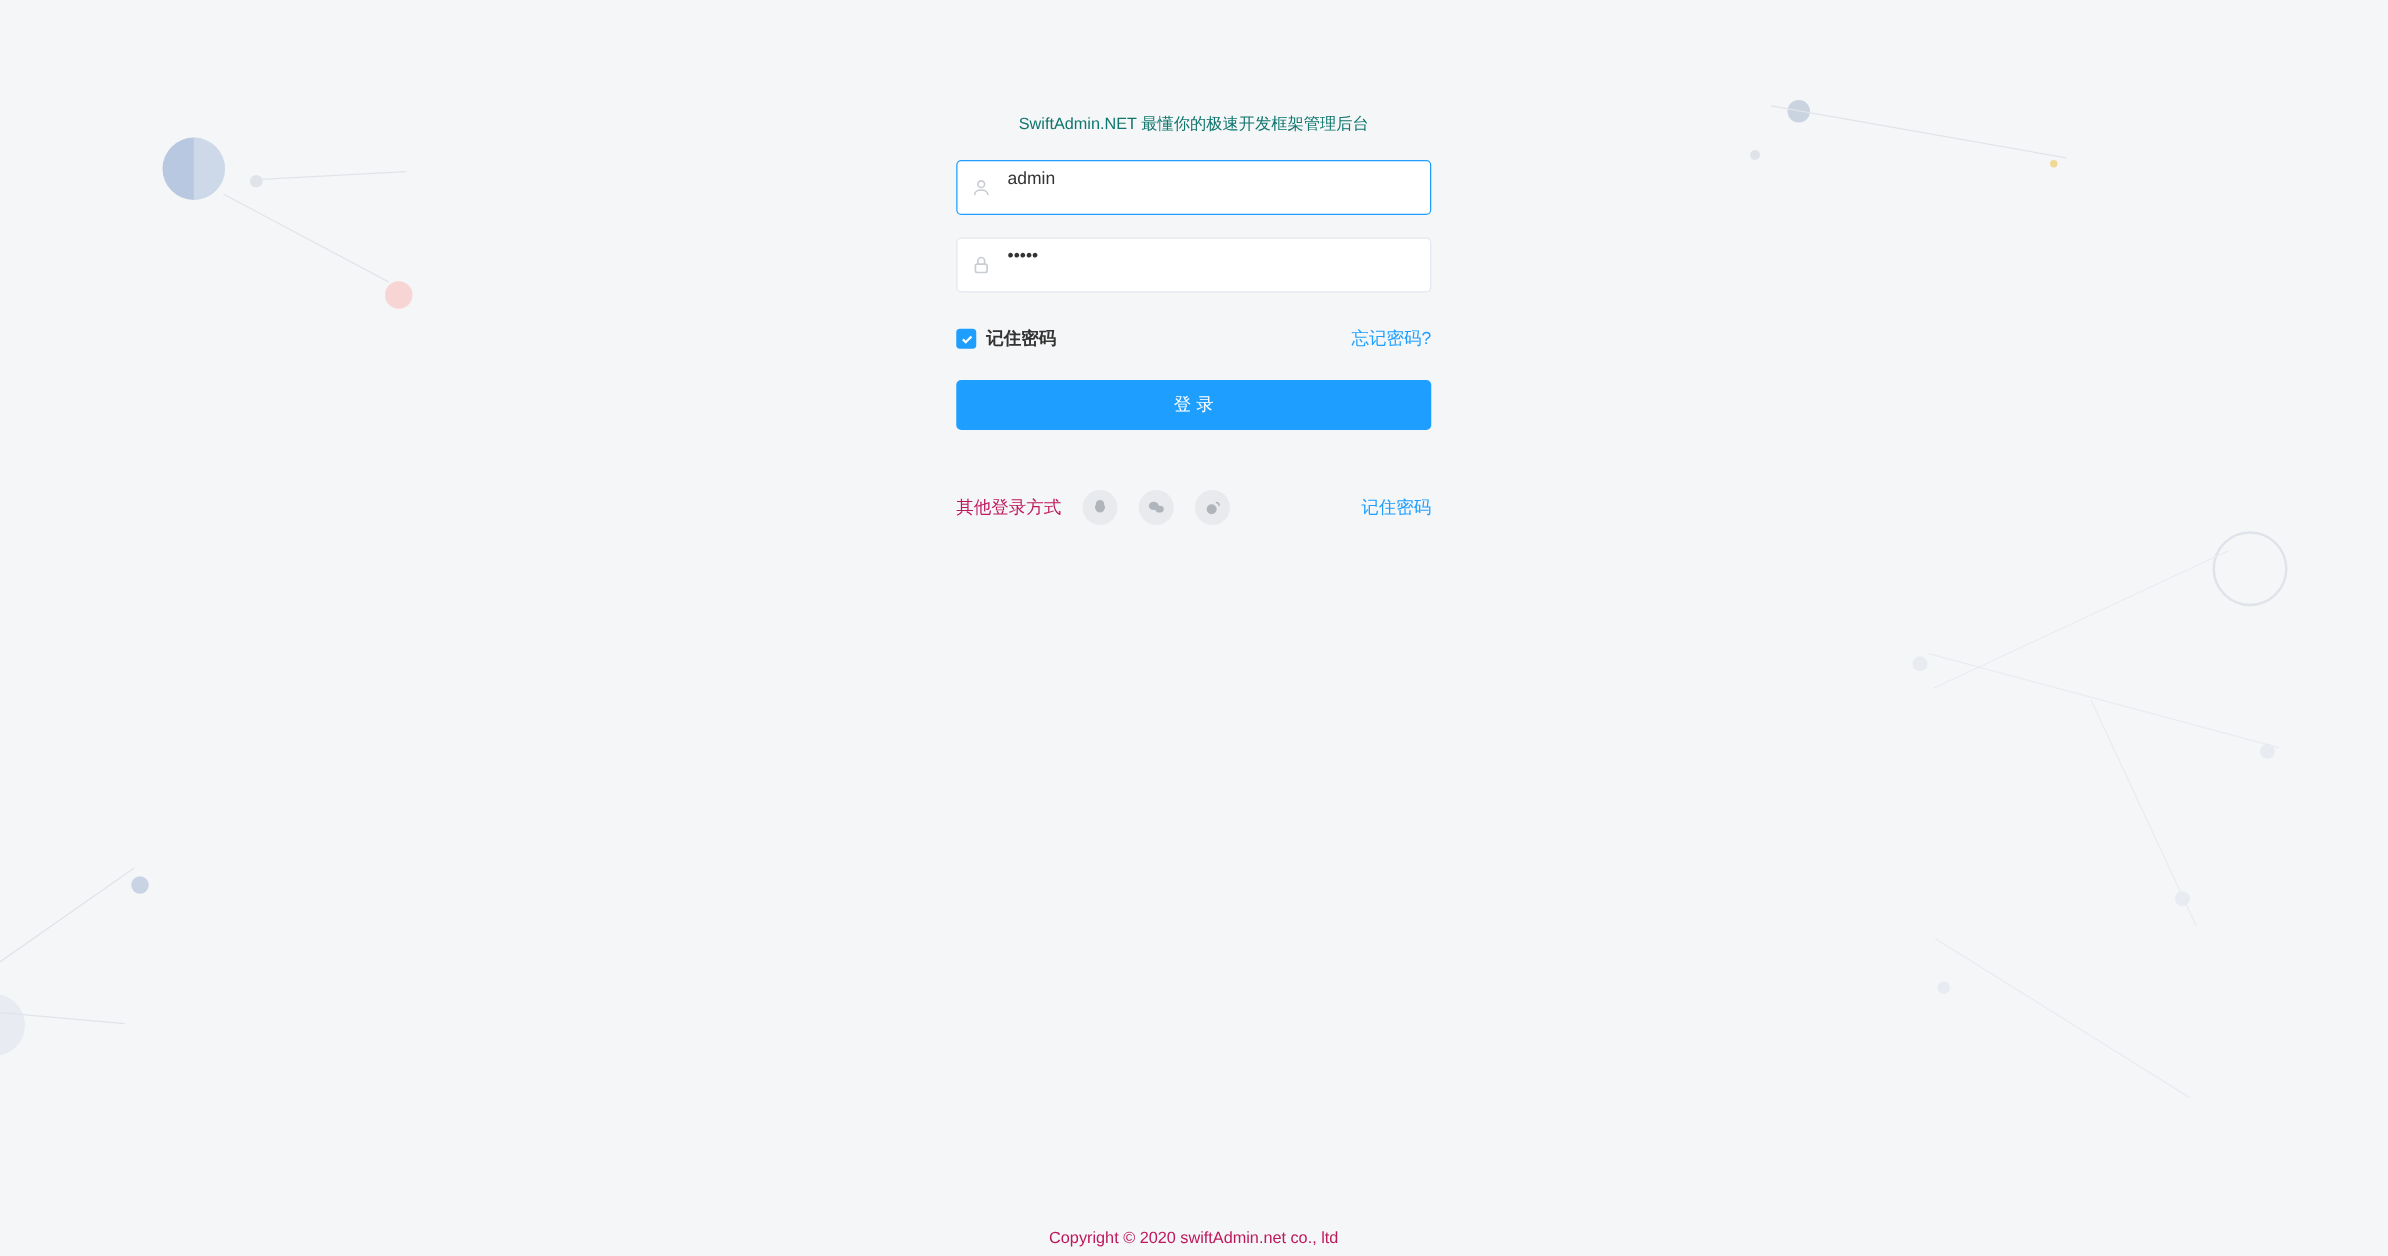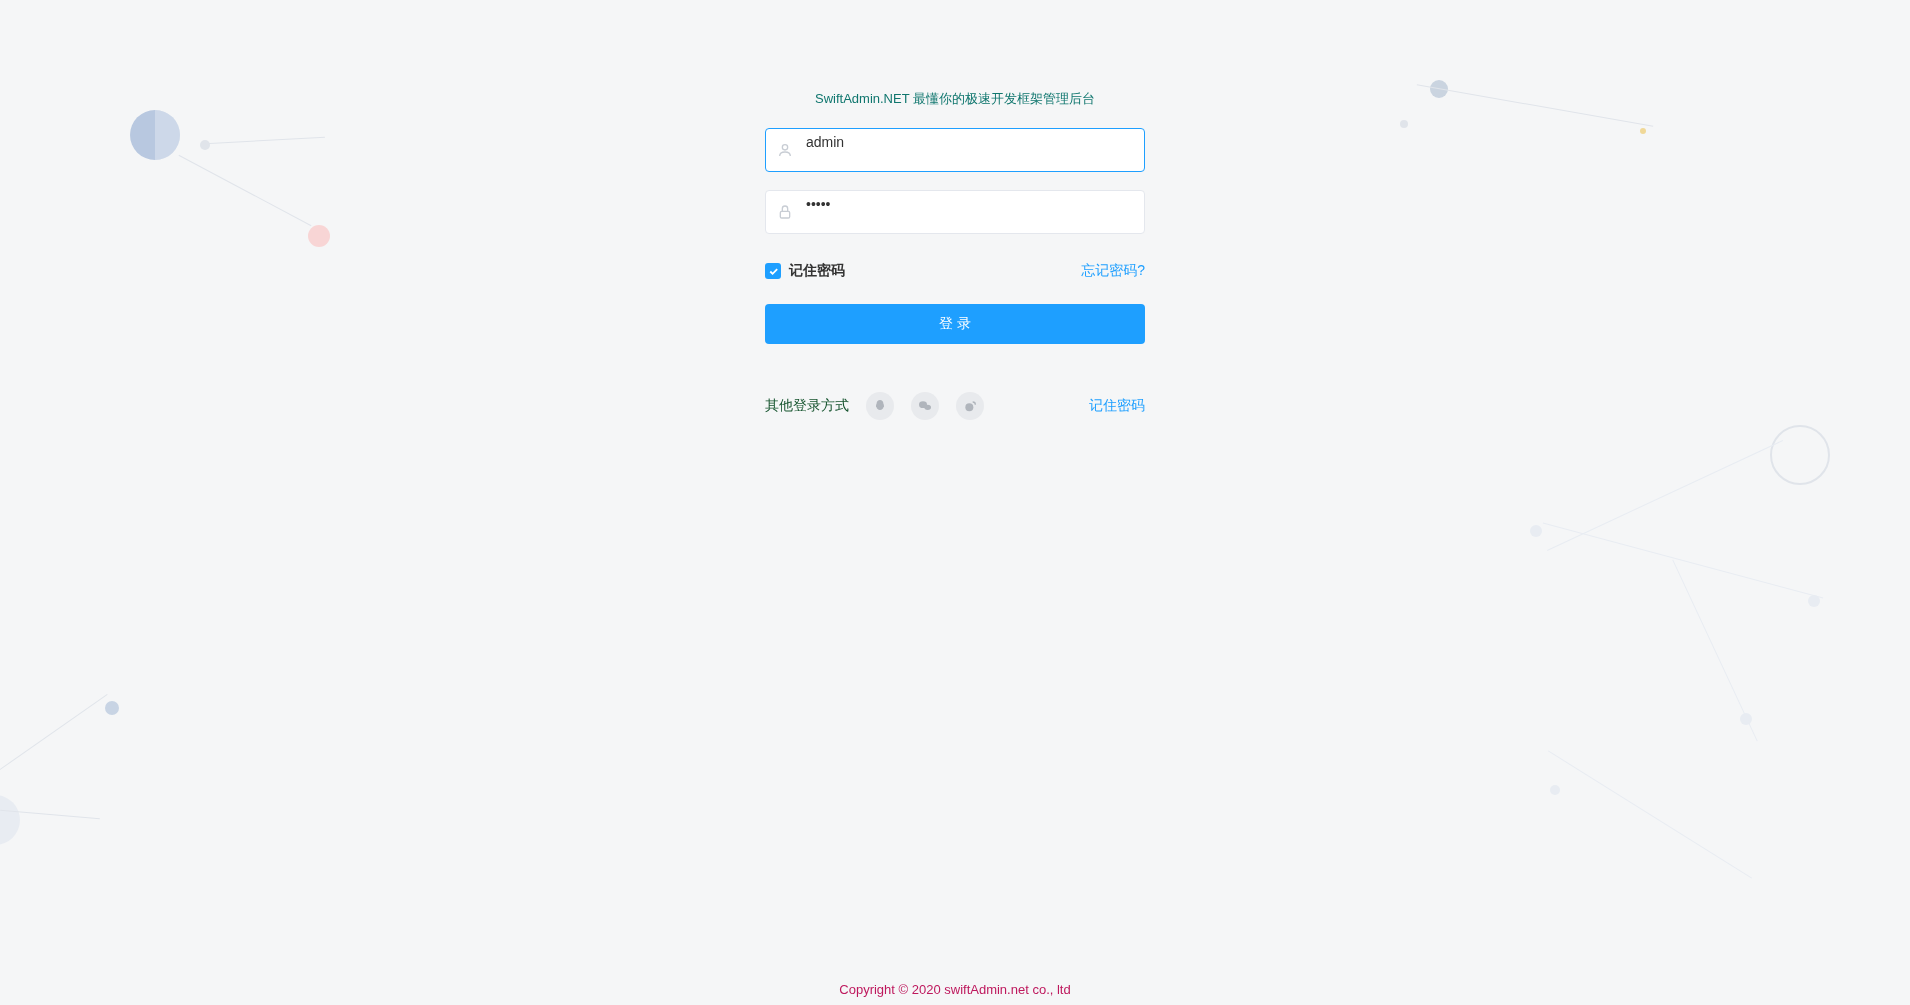--- a/index.html
+++ b/index.html
@@ -96,21 +96,21 @@
   width:100%;
   height:40px;
   background:#1e9fff;
   border:none;
   border-radius:4px;
   color:#fff;
   font-size:14px;
   cursor:pointer;
 }
 .other-row { display:flex; justify-content:space-between; align-items:center; margin-top:48px;}
-.other-left { display:flex; align-items:center; gap:17px; font-size:14px; color:#14532d;}
+.other-left { display:flex; align-items:center; gap:17px; font-size:14px; color:#be185d;}
 .social { width:28px;height:28px;border-radius:50%;background:#e8eaed;display:flex;align-items:center;justify-content:center;color:#b0b5bc; cursor:pointer;}
 
 .footer {
   position:absolute;
   bottom:8px;
   left:0; right:0;
   text-align:center;
 }
 .footer-links { font-size:14px; color:#555; }
 .footer-links span { margin: 0 10px; cursor:pointer;}

